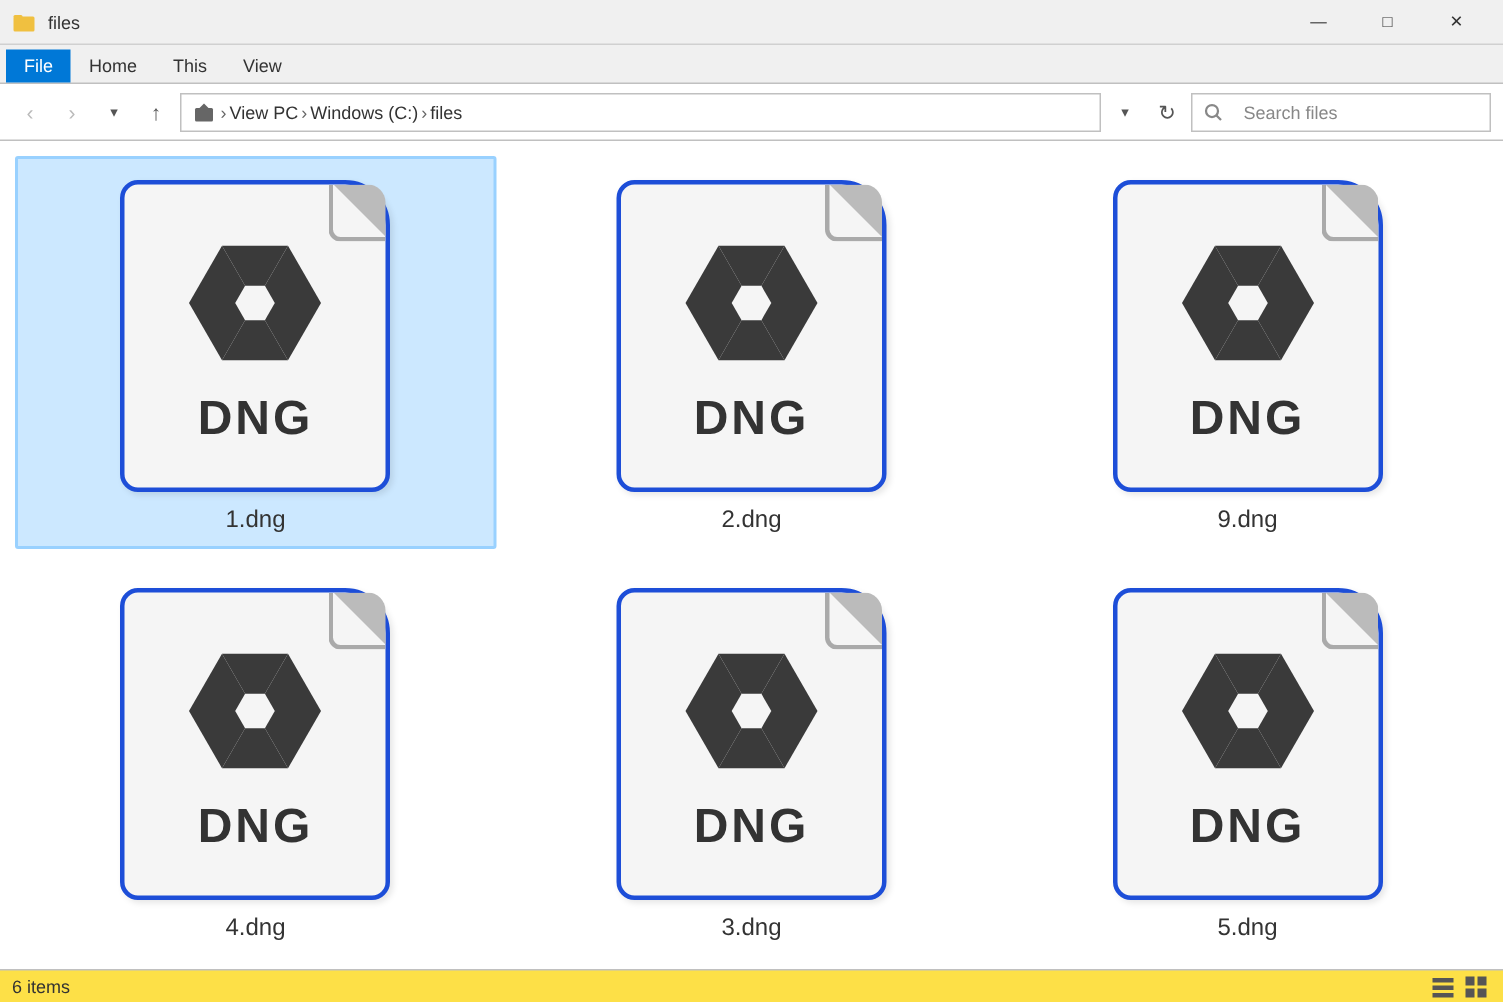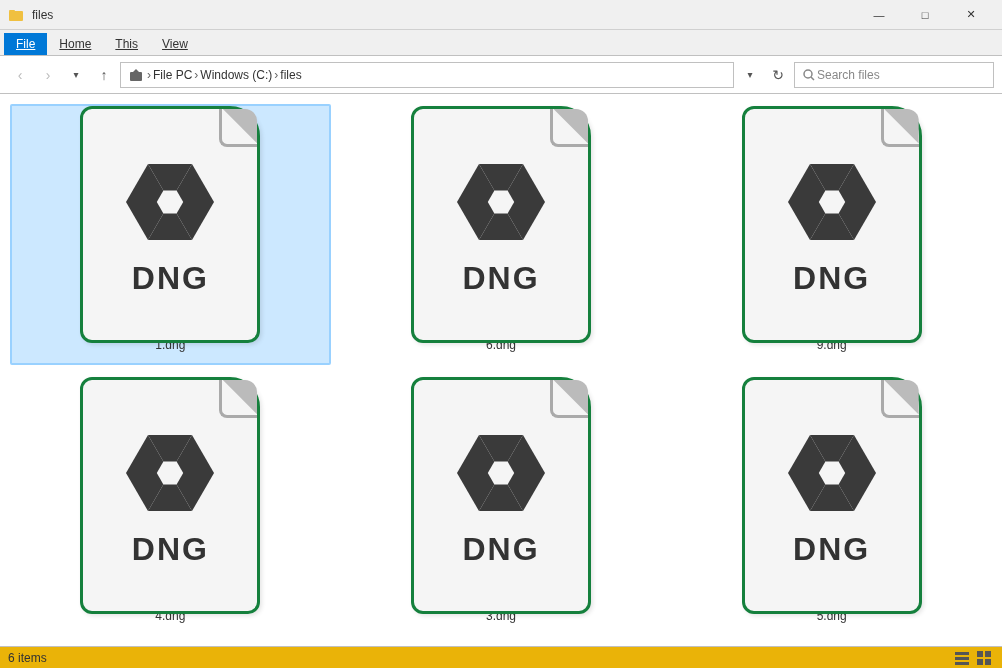--- a/index.html
+++ b/index.html
@@ -63,21 +63,20 @@
       border-bottom: 1px solid #c0c0c0;
     }
     .ribbon-tab {
       padding: 4px 12px;
       font-size: 12px;
       cursor: pointer;
       height: 22px;
       display: flex;
       align-items: center;
       color: #333;
-      text-decoration: underline;
     }
     .ribbon-tab.active {
       background: #0078d7;
       color: white;
     }
 
     
     .address-bar {
       background: white;
       height: 38px;
@@ -128,21 +127,21 @@
       color: #555;
       font-size: 14px;
     }
     .search-box {
       width: 200px;
       height: 26px;
       border: 1px solid #c0c0c0;
       display: flex;
       align-items: center;
       padding: 0 8px;
-      gap: 2px;
+      gap: 14px;
       background: white;
       font-size: 12px;
       color: #999;
     }
 
     
     .main-area {
       display: flex;
       flex: 1;
       overflow: hidden;
@@ -177,23 +176,23 @@
       height: 220px;
       position: relative;
       display: flex;
       align-items: center;
       justify-content: center;
     }
 
     
     .file-doc {
       width: 180px;
-      height: 237px;
+      height: 208px;
       background: #f5f5f5;
-      border: 3px solid #15803d;
+      border: 3px solid #1d4ed8;
       border-radius: 12px 30px 12px 12px;
       display: flex;
       flex-direction: column;
       align-items: center;
       justify-content: center;
       position: relative;
       box-shadow: 2px 2px 4px rgba(0,0,0,0.1);
     }
     .file-doc::before {
       content: '';
@@ -225,30 +224,30 @@
     }
 
     .dng-label {
       font-size: 32px;
       font-weight: 900;
       color: #333;
       letter-spacing: 2px;
     }
 
     .file-name {
-      font-size: 12px;
+      font-size: 16px;
       color: #333;
       text-align: center;
       margin-top: 4px;
     }
 
     
     .status-bar {
       height: 22px;
-      background: #eab308;
+      background: #fde047;
       border-top: 1px solid #c0c0c0;
       display: flex;
       align-items: center;
       padding: 0 8px;
       justify-content: space-between;
     }
     .status-text {
       font-size: 12px;
       color: #333;
     }
@@ -298,21 +297,21 @@
   <div class="nav-btn" style="font-size:10px;">▾</div>
   <div class="nav-btn">↑</div>
   <div class="address-path">
     <span class="path-segment">
       <svg width="14" height="14" viewBox="0 0 14 14" style="vertical-align:middle;margin-right:2px;">
           <rect x="1" y="4" width="12" height="9" rx="1" fill="#666"></rect>
           <polygon points="7,1 13,7 1,7" fill="#666"></polygon>
         </svg>
     </span>
     <span class="path-sep"> › </span>
-    <span class="path-segment">File PC</span>
+    <span class="path-segment">View PC</span>
     <span class="path-sep"> › </span>
     <span class="path-segment">Windows (C:)</span>
     <span class="path-sep"> › </span>
     <span class="path-segment">files</span>
   </div>
   <div class="nav-btn" style="font-size:10px;">▾</div>
   <div class="address-refresh">↻</div>
   <div class="search-box">
     <svg width="12" height="12" viewBox="0 0 12 12">
       <circle cx="5" cy="5" r="4" fill="none" stroke="#888" stroke-width="1.5"></circle>
@@ -352,21 +351,21 @@
                 <path d="M56.6,61.43153532995459 L72,88.10511776651529 L28.00000000000001,88.1051177665153 L43.400000000000006,61.43153532995459 Z" fill="#3a3a3a"></path>
                 <path d="M43.400000000000006,61.43153532995459 L28.00000000000001,88.1051177665153 L6,50.00000000000001 L36.8,50 Z" fill="#3a3a3a"></path>
                 <path d="M36.8,50 L6,50.00000000000001 L27.99999999999998,11.894882233484708 L43.39999999999999,38.568464670045415 Z" fill="#3a3a3a"></path>
                 <path d="M43.39999999999999,38.568464670045415 L27.99999999999998,11.894882233484708 L71.99999999999997,11.89488223348468 L56.599999999999994,38.5684646700454 Z" fill="#3a3a3a"></path>
                 <path d="M56.6,38.56846467004541 L72,11.8948822334847 L94,49.999999999999986 L63.2,50 Z" fill="#3a3a3a"></path>
               </svg>
         </div>
         <div class="dng-label">DNG</div>
       </div>
     </div>
-    <span class="file-name">6.dng</span>
+    <span class="file-name">2.dng</span>
   </div>
       <div class="file-item">
     <div class="dng-icon">
       <div class="file-doc">
         <div class="camera-aperture">
           <svg width="100" height="100" viewBox="0 0 100 100">
                 <path d="M63.2,50 L94,50 L72,88.10511776651529 L56.6,61.43153532995459 Z" fill="#3a3a3a"></path>
                 <path d="M56.6,61.43153532995459 L72,88.10511776651529 L28.00000000000001,88.1051177665153 L43.400000000000006,61.43153532995459 Z" fill="#3a3a3a"></path>
                 <path d="M43.400000000000006,61.43153532995459 L28.00000000000001,88.1051177665153 L6,50.00000000000001 L36.8,50 Z" fill="#3a3a3a"></path>
                 <path d="M36.8,50 L6,50.00000000000001 L27.99999999999998,11.894882233484708 L43.39999999999999,38.568464670045415 Z" fill="#3a3a3a"></path>

